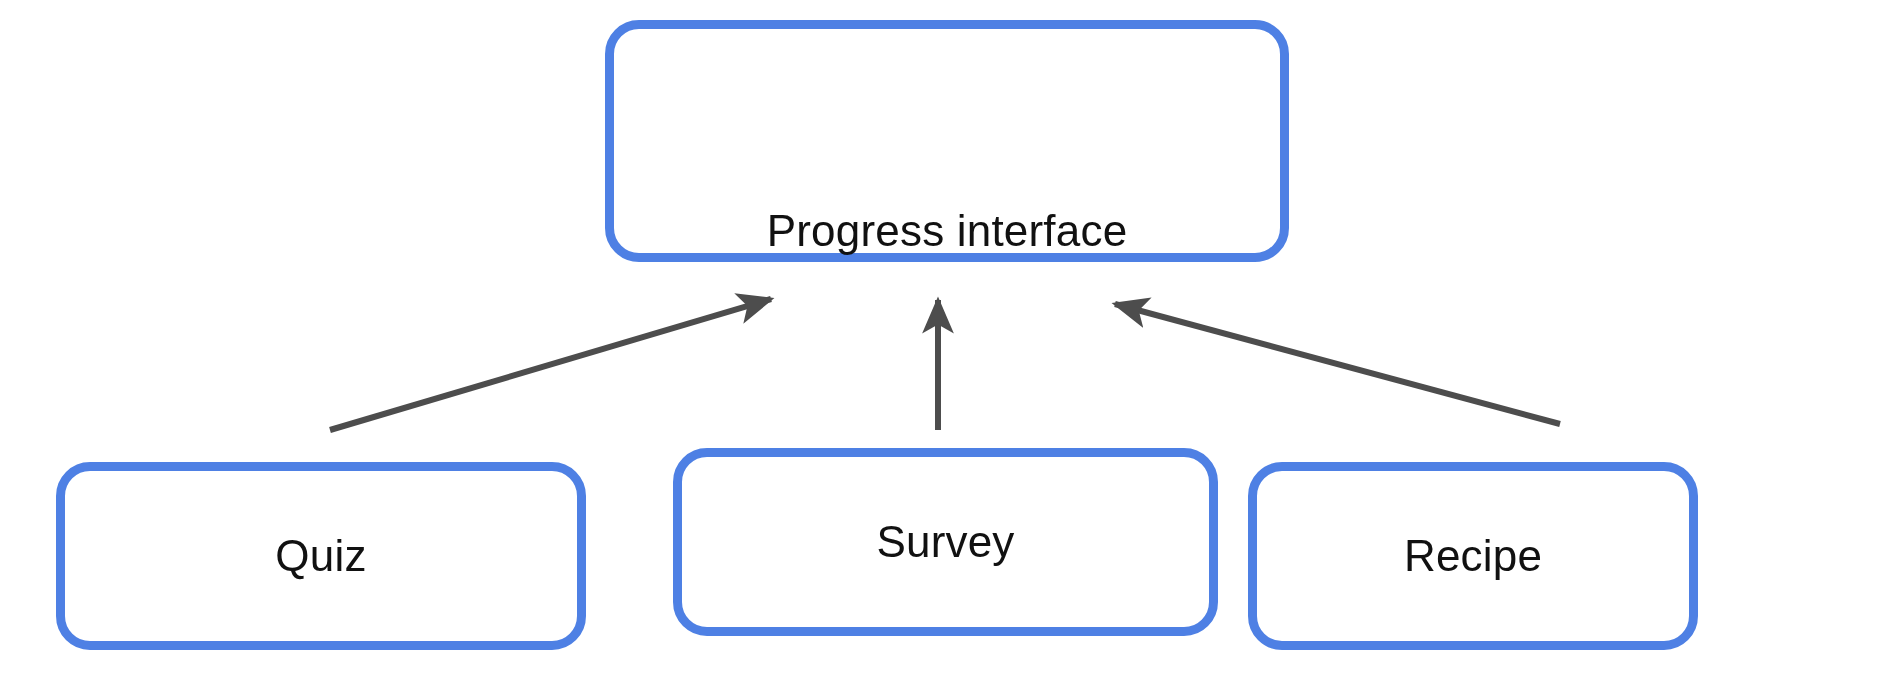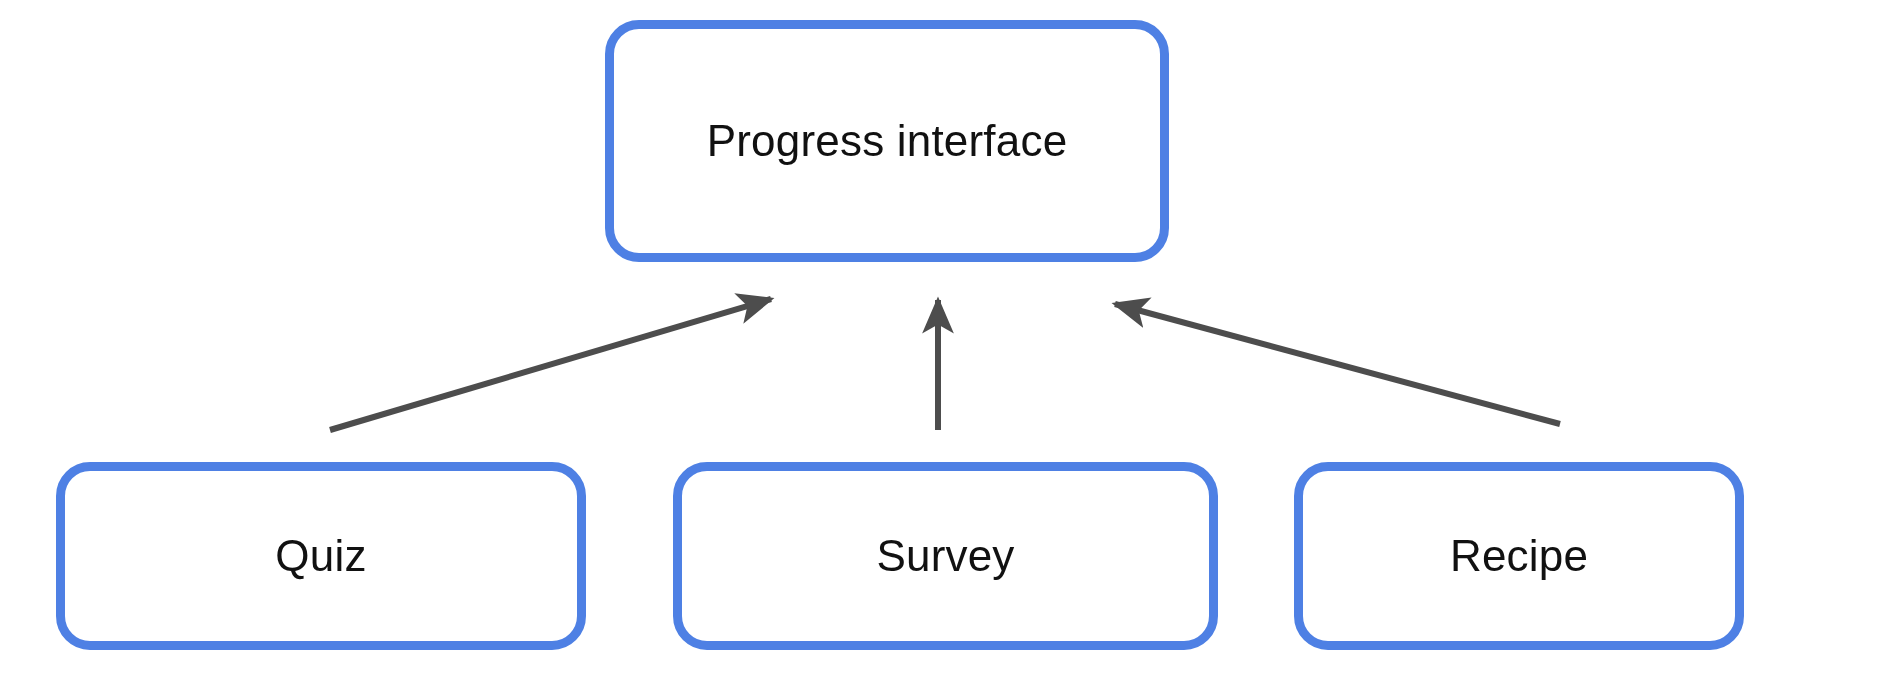--- a/index.html
+++ b/index.html
@@ -32,37 +32,38 @@
     font-size: 44px;
     font-weight: 400;
     color: #111111;
     letter-spacing: 0.2px;
     line-height: 1;
     white-space: nowrap;
   }
   #node-progress {
     left: 605px;
     top: 20px;
-    width: 564px;
+    width: 684px;
     height: 242px;
+    align-items: flex-end;
   }
   #node-quiz {
     left: 56px;
     top: 462px;
     width: 530px;
     height: 188px;
   }
   #node-survey {
     left: 673px;
-    top: 462px;
+    top: 448px;
     width: 545px;
     height: 188px;
   }
   #node-recipe {
-    left: 1294px;
+    left: 1248px;
     top: 462px;
     width: 450px;
     height: 188px;
   }
   #edges {
     position: absolute;
     left: 0;
     top: 0;
     width: 1896px;
     height: 690px;

